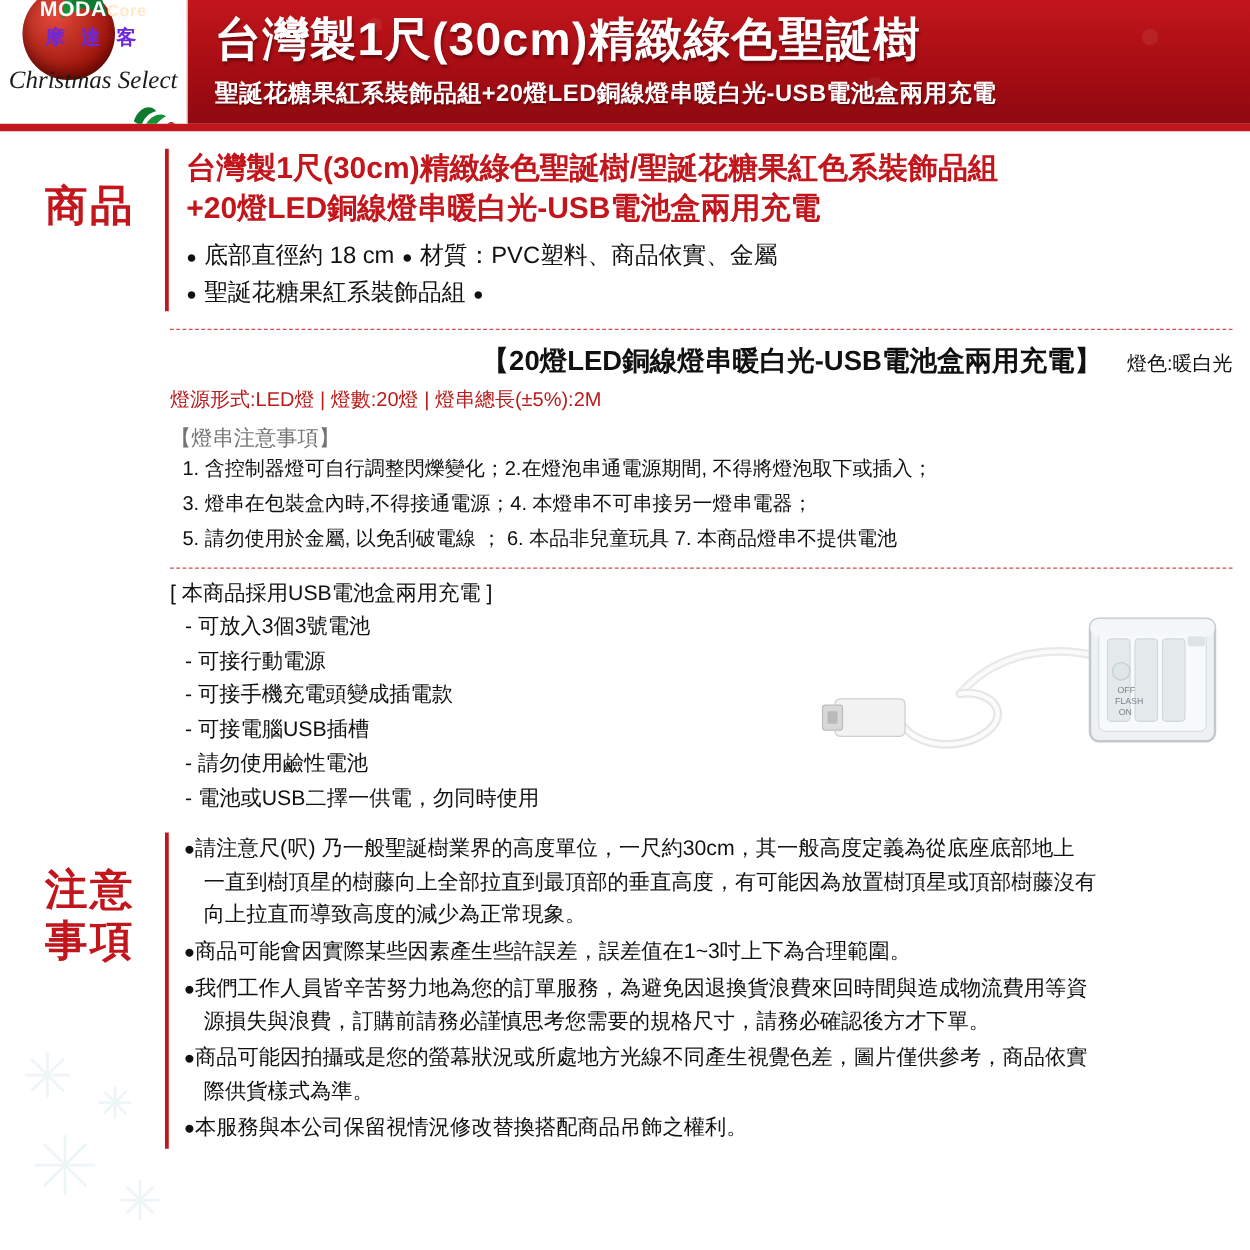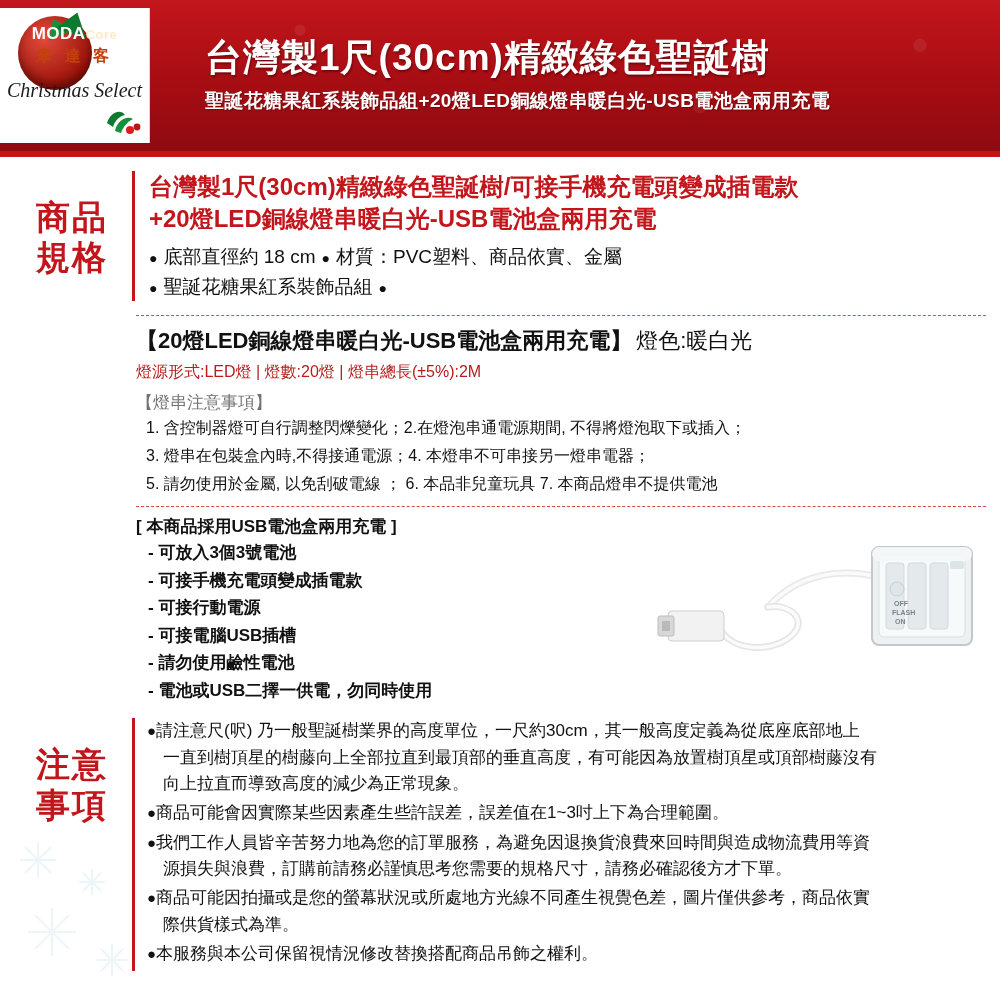--- a/index.html
+++ b/index.html
@@ -9,25 +9,24 @@
     font-family:"Liberation Sans", sans-serif;
     background:#ffffff;
     color:#1a1a1a;
     overflow:hidden;
   }
   .page { position:relative; width:1000px; height:1000px; background:#fff; }
 
   
   .header {
     position:relative;
-    height:151px;
+    height:99px;
     background:linear-gradient(180deg,#c2161c 0%, #a60d13 55%, #8e0a10 100%);
     display:flex; align-items:center;
     overflow:hidden;
-    gap:33px;
   }
   .header-snow {
     position:absolute; inset:0;
     background:
       radial-gradient(circle at 12% 80%, rgba(255,255,255,.10) 0 6px, transparent 7px),
       radial-gradient(circle at 30% 20%, rgba(255,255,255,.07) 0 5px, transparent 6px),
       radial-gradient(circle at 70% 70%, rgba(255,255,255,.06) 0 7px, transparent 8px),
       radial-gradient(circle at 92% 30%, rgba(255,255,255,.07) 0 6px, transparent 7px);
     pointer-events:none;
   }
@@ -60,21 +59,21 @@
     transform:rotate(-25deg);
   }
   .logo-text1 {
     position:relative; z-index:3;
     font-size:17px; font-weight:bold; color:#ffffff;
     letter-spacing:.5px; margin-top:-26px;
   }
   .logo-text1 .core { font-size:13px; color:#ffe9c9; }
   .logo-text2 {
     position:relative; z-index:3;
-    font-size:16px; font-weight:bold; color:#c2410c; letter-spacing:4px;
+    font-size:16px; font-weight:bold; color:#6d28d9; letter-spacing:4px;
     margin-top:2px;
   }
   .logo-text3 {
     position:relative; z-index:3;
     margin-top:12px;
     font-family:"Liberation Serif", serif;
     font-style:italic; font-size:20px; color:#1b1b1b;
   }
   .logo-holly {
     position:absolute; right:6px; bottom:6px; width:40px; height:34px;
@@ -117,35 +116,34 @@
   .dot { color:#111; font-size:14px; }
 
   
   .light-box {
     margin:14px 14px 0 136px;
     border-top:1px dashed #d24b4b;
     padding-top:10px;
   }
   .lb-title {
     font-size:22px; font-weight:bold; color:#111;
-    display:flex; align-items:baseline; gap:4px; flex-wrap:wrap;
-  }
-  .lb-title .small { font-size:22px; font-weight:normal; }
+    display:flex; align-items:baseline; gap:20px; flex-wrap:wrap;justify-content:flex-end;
+  }
+  .lb-title .small { font-size:16px; font-weight:normal; }
   .lb-spec { font-size:16px; color:#b91c1c; margin-top:6px; }
   .lb-note-head { font-size:17px; color:#737373; margin-top:8px; }
   .lb-note { font-size:16px; color:#111; line-height:1.75; padding-left:10px; }
 
   
   .usb-sec {
     margin:8px 14px 0 136px;
     border-top:1px dashed #d24b4b;
     padding-top:8px;
     position:relative;
     min-height:185px;
-    font-weight:bold;
   }
   .usb-title { font-size:17px; color:#111; }
   .usb-list { font-size:17px; color:#111; line-height:1.62; padding-left:12px; margin-top:1px; }
 
   .usb-photo { position:absolute; right:6px; top:4px; width:330px; height:170px; }
 
   
   .notice-wrap { display:flex; padding:10px 12px 0 12px; margin-top:4px; }
   .notice-body {
     flex:1 1 auto; border-left:3px solid #c2161c; padding-left:12px;
@@ -190,24 +188,23 @@
     <div class="header-titles">
       <div class="header-title">台灣製1尺(30cm)精緻綠色聖誕樹</div>
       <div class="header-sub">聖誕花糖果紅系裝飾品組+20燈LED銅線燈串暖白光-USB電池盒兩用充電</div>
     </div>
   </div>
   <div class="topline"></div>
 
   <div class="spec-wrap">
     <div class="side-label">
       <div>商品</div>
-      <div>規格</div>
     </div>
     <div class="spec-body">
-      <div class="spec-title">台灣製1尺(30cm)精緻綠色聖誕樹/可接手機充電頭變成插電款</div>
+      <div class="spec-title">台灣製1尺(30cm)精緻綠色聖誕樹/聖誕花糖果紅色系裝飾品組</div>
       <div class="spec-title">+20燈LED銅線燈串暖白光-USB電池盒兩用充電</div>
       <div class="spec-bullets">
         <div class="spec-line">
           <span class="dot">●</span>
           <span>底部直徑約 18 cm</span>
           <span class="dot">●</span>
           <span>材質：PVC塑料、商品依實、金屬</span>
         </div>
         <div class="spec-line">
           <span class="dot">●</span>
@@ -227,22 +224,22 @@
     <div class="lb-note-head">【燈串注意事項】</div>
     <div class="lb-note">1. 含控制器燈可自行調整閃爍變化；2.在燈泡串通電源期間, 不得將燈泡取下或插入；</div>
     <div class="lb-note">3. 燈串在包裝盒內時,不得接通電源；4. 本燈串不可串接另一燈串電器；</div>
     <div class="lb-note">5. 請勿使用於金屬, 以免刮破電線 ；  6. 本品非兒童玩具 7. 本商品燈串不提供電池</div>
   </div>
 
   <div class="usb-sec">
     <div class="usb-title">[ 本商品採用USB電池盒兩用充電 ]</div>
     <div class="usb-list">
       <div>- 可放入3個3號電池</div>
+      <div>- 可接行動電源</div>
       <div>- 可接手機充電頭變成插電款</div>
-      <div>- 可接行動電源</div>
       <div>- 可接電腦USB插槽</div>
       <div>- 請勿使用鹼性電池</div>
       <div>- 電池或USB二擇一供電，勿同時使用</div>
     </div>
 
     <svg class="usb-photo" viewBox="0 0 330 170">
 
       <path d="M118 96 C150 60, 195 58, 228 66" stroke="#e9e9e9" stroke-width="7" fill="none" stroke-linecap="round"></path>
       <path d="M118 96 C150 60, 195 58, 228 66" stroke="#fafafa" stroke-width="3.5" fill="none" stroke-linecap="round"></path>
       <path d="M70 118 C82 140, 120 142, 140 126 C160 110, 140 92, 118 96" stroke="#e6e6e6" stroke-width="7" fill="none" stroke-linecap="round"></path>

